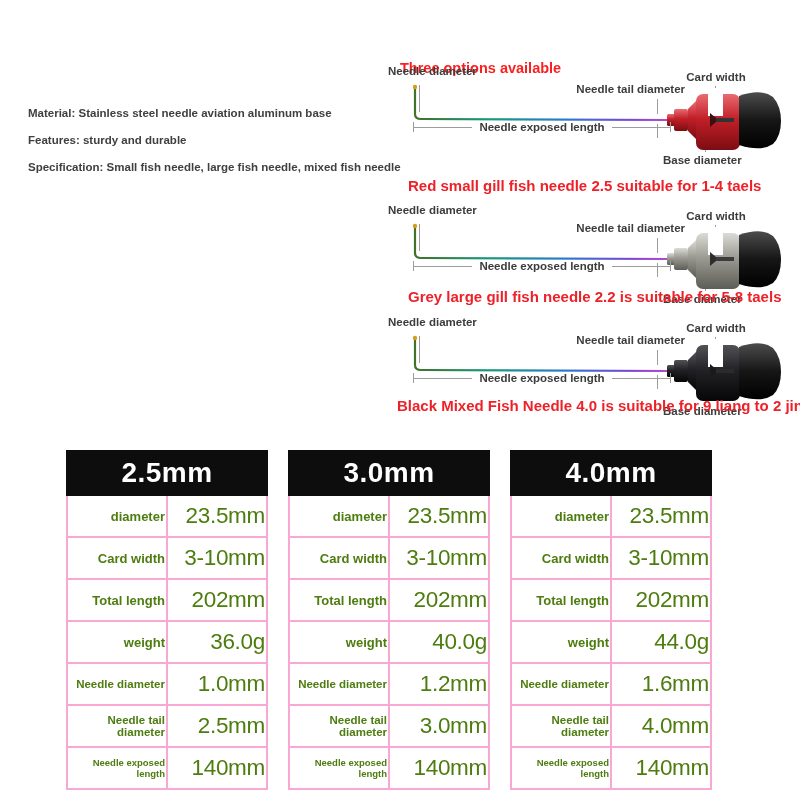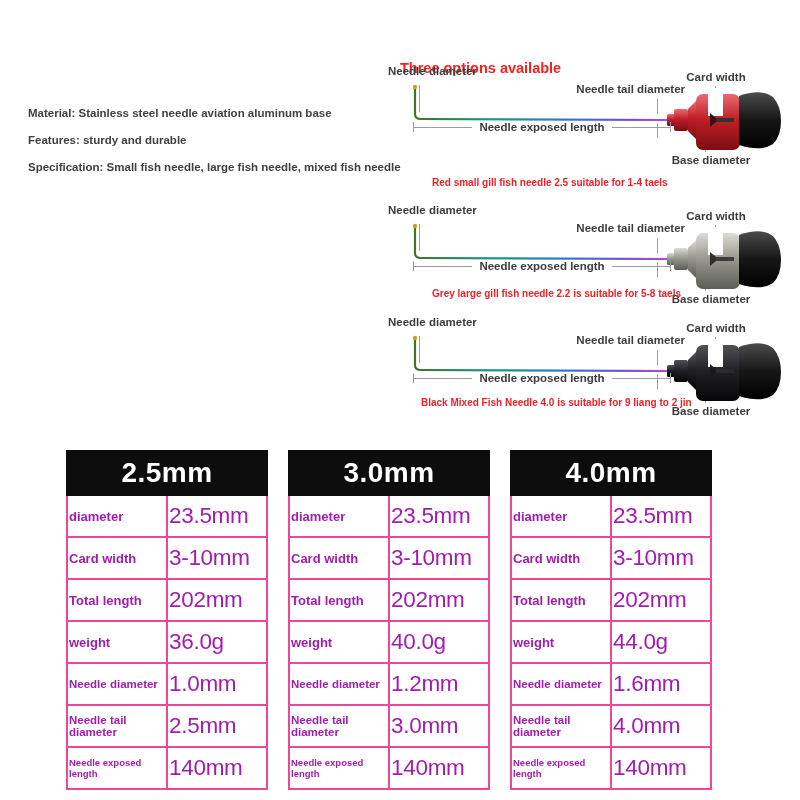--- a/index.html
+++ b/index.html
@@ -13,37 +13,37 @@
   
   .desc{left:28px;top:100px;width:372px;}
   .desc .line{font-size:11.5px;font-weight:700;color:#404040;line-height:27px;white-space:nowrap;}
   
   .diagram{left:385px;width:405px;height:118px;}
   .d1{top:62px;} .d2{top:201px;} .d3{top:313px;}
   .dlabel{position:absolute;font-size:11.5px;font-weight:700;color:#3c3c3c;white-space:nowrap;}
   .lbl-needle-d{left:3px;top:3px;}
   .lbl-tail-d{left:140px;top:21px;width:160px;text-align:right;}
   .lbl-card-w{left:293px;top:9px;width:76px;text-align:center;}
-  .lbl-base-d{left:278px;top:92px;width:96px;text-align:center;}
+  .lbl-base-d{left:278px;top:92px;width:96px;}
   .art{position:absolute;left:0;top:0;}
   .dimline{position:absolute;left:28px;top:59px;width:258px;display:flex;align-items:center;}
   .dimline .tick{width:1px;height:10px;background:#9c9c9c;}
   .dimline .seg{flex:1;height:1px;background:#9c9c9c;}
   .dimline .dimtext{padding:0 7px;font-size:11.5px;font-weight:700;color:#3c3c3c;white-space:nowrap;}
   
-  .caption{font-size:10px;font-weight:700;color:#ee2129;white-space:nowrap;margin-left:24px;}
+  .caption{font-size:15px;font-weight:700;color:#ee2129;white-space:nowrap;}
   .c1{left:408px;top:177px;} .c2{left:408px;top:288px;} .c3{left:397px;top:397px;}
   
   .tables{left:66px;top:450px;display:flex;gap:20px;}
   table.spec{border-collapse:collapse;width:202px;table-layout:fixed;background:#fff;}
   table.spec th{
     background:#0d0d0d;color:#ffffff;font-size:28px;font-weight:700;
     height:40px;border:2px solid #0d0d0d;text-align:center;letter-spacing:0.5px;
   }
-  table.spec td{border:2px solid #ec4899;height:38px;text-align:left;vertical-align:middle;color:#a21caf;}
+  table.spec td{border:2px solid #f9a8d4;height:38px;text-align:right;vertical-align:middle;color:#4d7c0f;}
   table.spec td.lbl{width:106px;font-weight:700;font-size:13px;}
   table.spec td.val{font-size:22.5px;font-weight:400;letter-spacing:-0.3px;}
   table.spec tr:nth-child(5) td.lbl,
   table.spec tr:nth-child(6) td.lbl{font-size:11.5px;}
   table.spec tr:nth-child(7) td.lbl{font-size:9.5px;}
 </style>
 </head>
 <body>
 
 <svg width="0" height="0" style="position:absolute">

